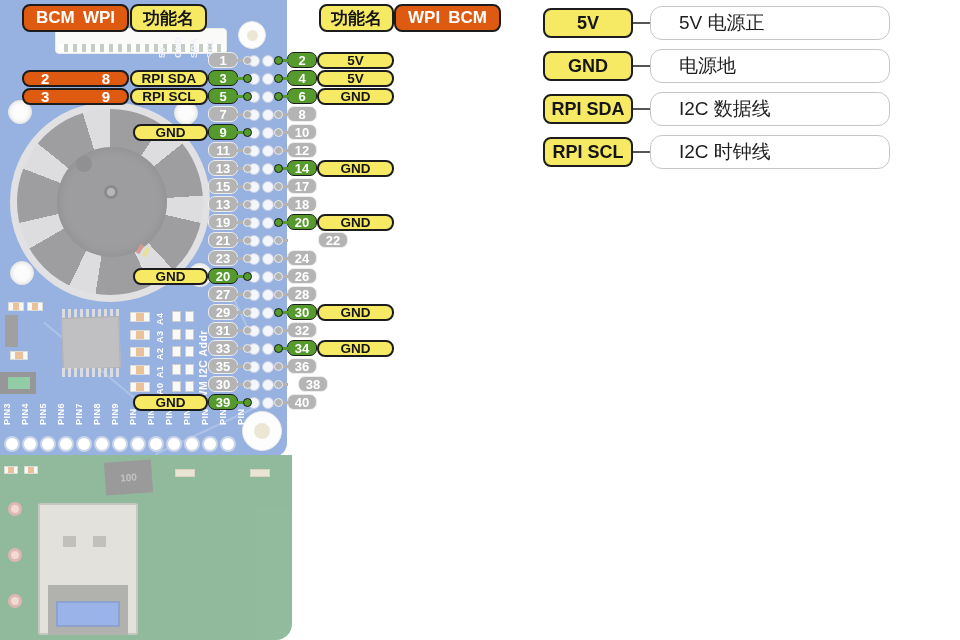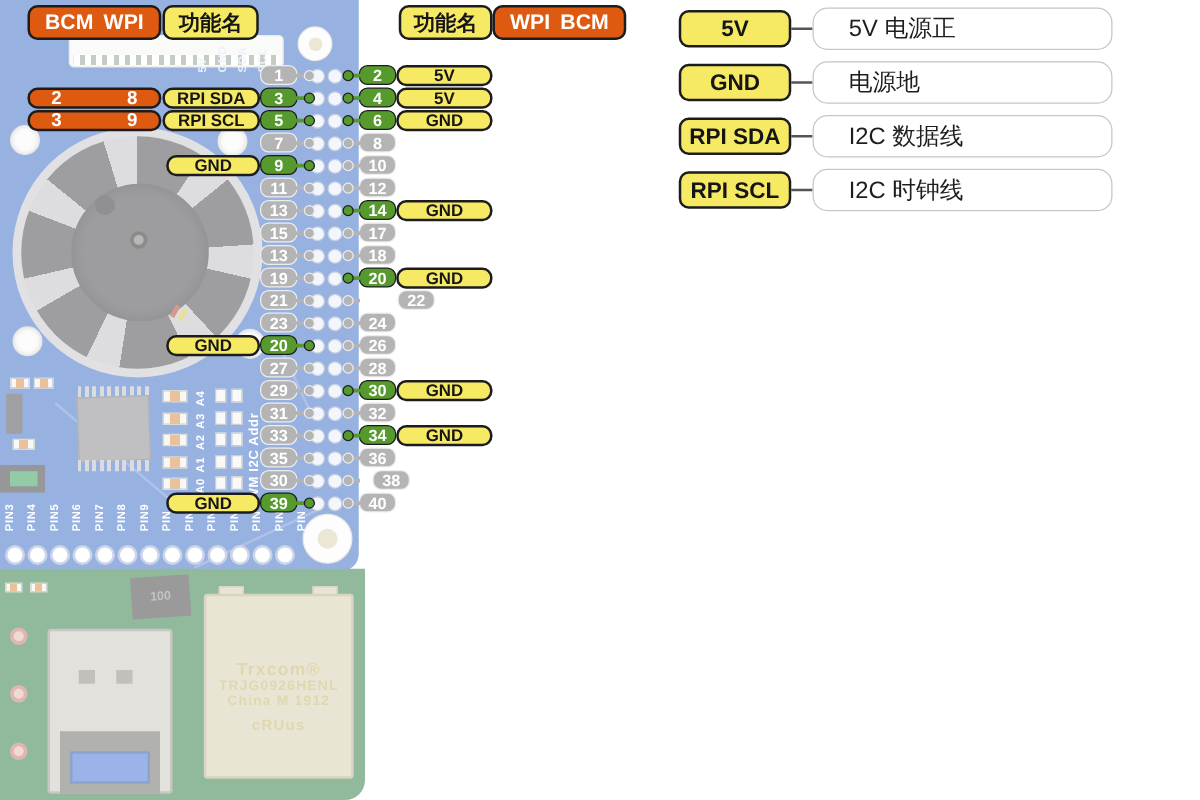--- a/index.html
+++ b/index.html
@@ -231,26 +231,20 @@
     <div class="abs pinkpad" style="left:8px;top:594px;"></div>
 
     <div class="abs" id="usb-port"></div>
     <div class="abs usb-hole" style="left:63px;top:536px;width:13px;height:11px;"></div>
     <div class="abs usb-hole" style="left:93px;top:536px;width:13px;height:11px;"></div>
     <div class="abs" id="usb-cavity"></div>
     <div class="abs" id="usb-tab"></div>
 
     <div class="abs eth-tab" style="left:175px;top:469px;width:20px;height:8px;"></div>
     <div class="abs eth-tab" style="left:250px;top:469px;width:20px;height:8px;"></div>
-    <div class="abs" id="eth-port">
-      <div class="eth-line" style="margin-top:50px;font-size:14px;">Trxcom®</div>
-      <div class="eth-line" style="font-size:11px;">TRJG0926HENL</div>
-      <div class="eth-line" style="font-size:11px;">China M 1912</div>
-      <div class="eth-line" style="font-size:12px;margin-top:6px;">cRUus</div>
-    </div>
   </div>
 
   <div class="hbox orange" style="left:22px;width:107px;">
     <span>BCM</span>
     <span>WPI</span>
   </div>
   <div class="hbox yellowh" style="left:130px;width:77px;">功能名</div>
   <div class="hbox yellowh" style="left:319px;width:75px;">功能名</div>
   <div class="hbox orange" style="left:394px;width:107px;">
     <span>WPI</span>

